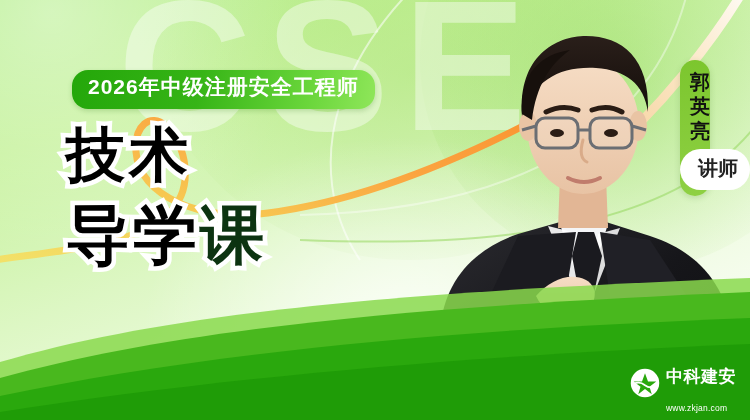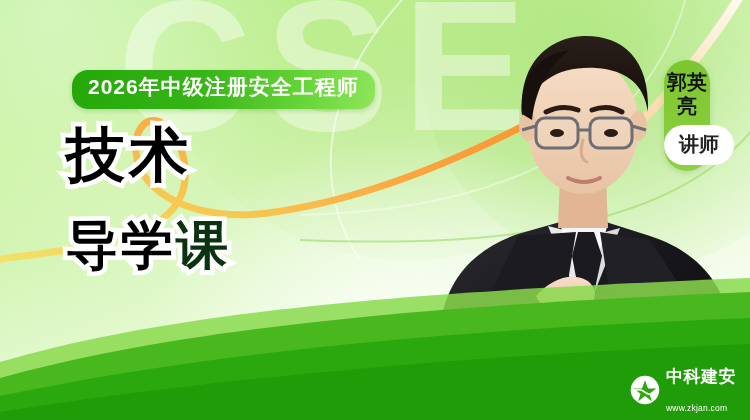--- a/index.html
+++ b/index.html
@@ -54,32 +54,32 @@
   
   .title-block{position:absolute;left:66px;top:128px;}
   .title-line{
     font-size:59px;font-weight:bold;line-height:.94;
     letter-spacing:4px;white-space:nowrap;
     font-family:"Liberation Sans","DejaVu Sans",sans-serif;
     -webkit-text-stroke:9px #ffffff;
     paint-order:stroke fill;
     color:#000000;
   }
-  .title-line.l2{font-size:52px;letter-spacing:3px;margin-top:38px;}
+  .title-line.l2{font-size:64px;letter-spacing:3px;margin-top:22px;}
   .ink-green{color:#0c3311;}
 
   
   .pill{
     position:absolute;right:40px;top:60px;
-    width:46px;
+    width:30px;
     border-radius:23px;
     background:linear-gradient(180deg,#7cc62e 0%,#8ed043 100%);
     box-shadow:0 2px 6px rgba(60,120,30,.20);
     padding:10px 0 6px;
-    text-align:center;
+    text-align:right;
   }
   .pill-name{
     color:#111;font-size:20px;font-weight:bold;line-height:1.22;
     font-family:"Liberation Sans","DejaVu Sans",sans-serif;
   }
   .pill-role-wrap{
     margin:6px auto 0;
     width:46px;
     border-radius:23px;
     background:#ffffff;
@@ -92,21 +92,21 @@
 
   
   .portrait{position:absolute;left:410px;top:0;width:340px;height:420px;}
 
   
   .waves{position:absolute;left:0;bottom:0;width:750px;height:150px;}
 
   
   .logo{
     position:absolute;right:14px;bottom:8px;
-    display:flex;align-items:center;gap:6px;
+    display:flex;gap:6px;
   }
   .logo-mark{width:30px;height:30px;flex:0 0 auto;}
   .logo-txt{display:flex;flex-direction:column;line-height:1;}
   .logo-name{
     color:#ffffff;font-size:17px;font-weight:bold;letter-spacing:.5px;
     font-family:"Liberation Sans","DejaVu Sans",sans-serif;
   }
   .logo-url{
     color:#ffffff;font-size:8.5px;letter-spacing:.2px;margin-top:19px;
     font-family:"Liberation Sans","DejaVu Sans",sans-serif;

